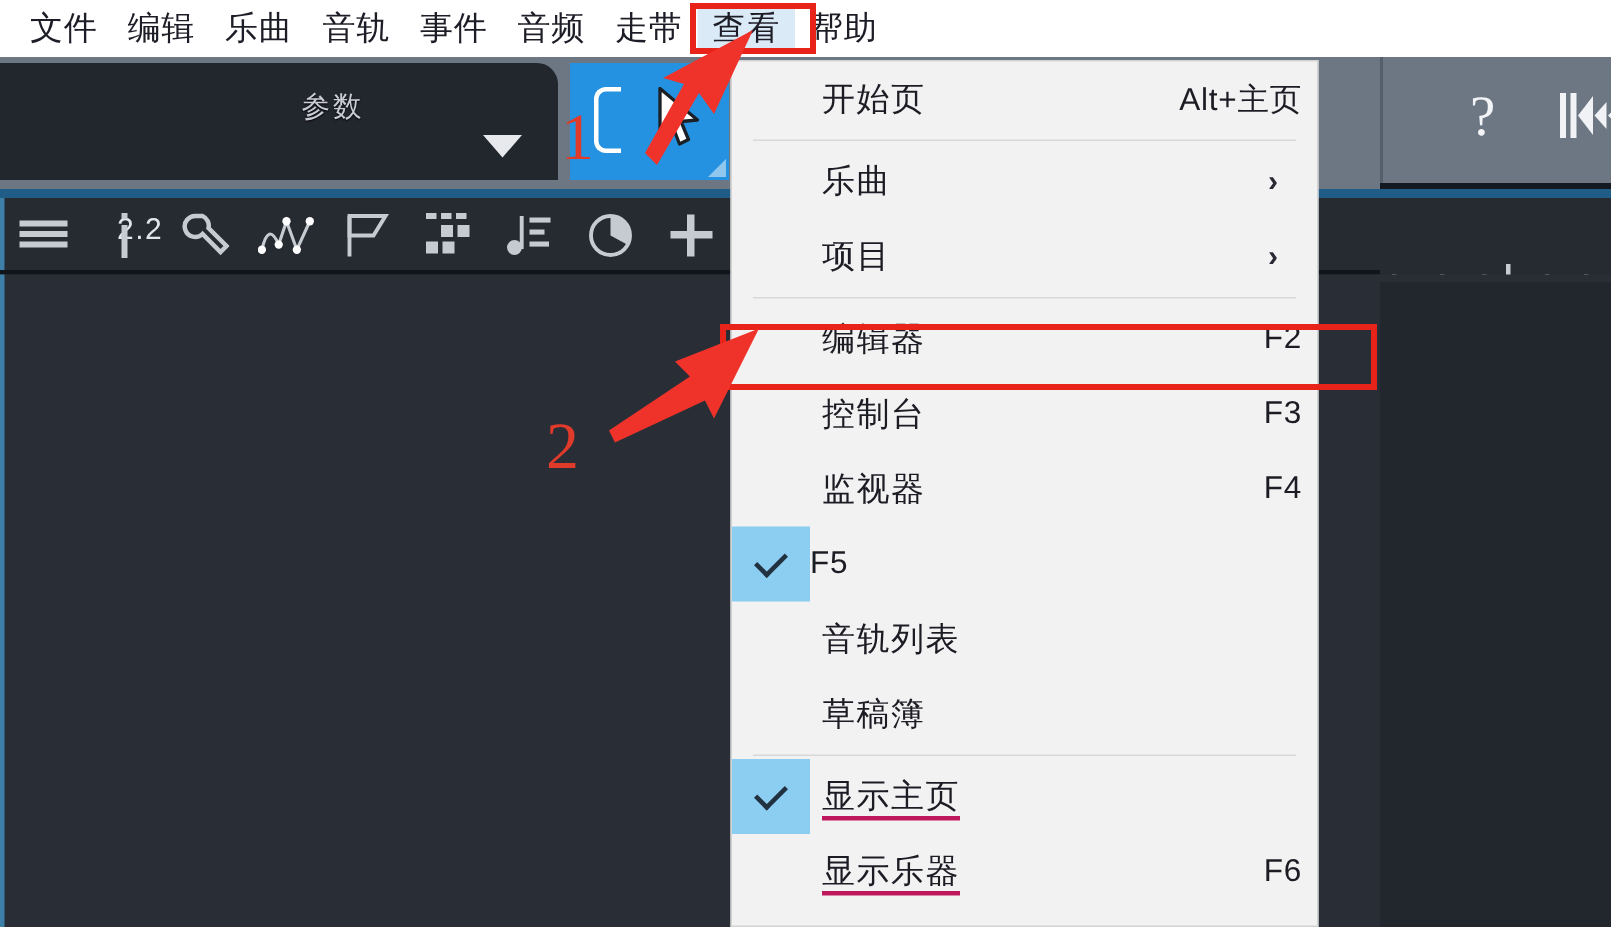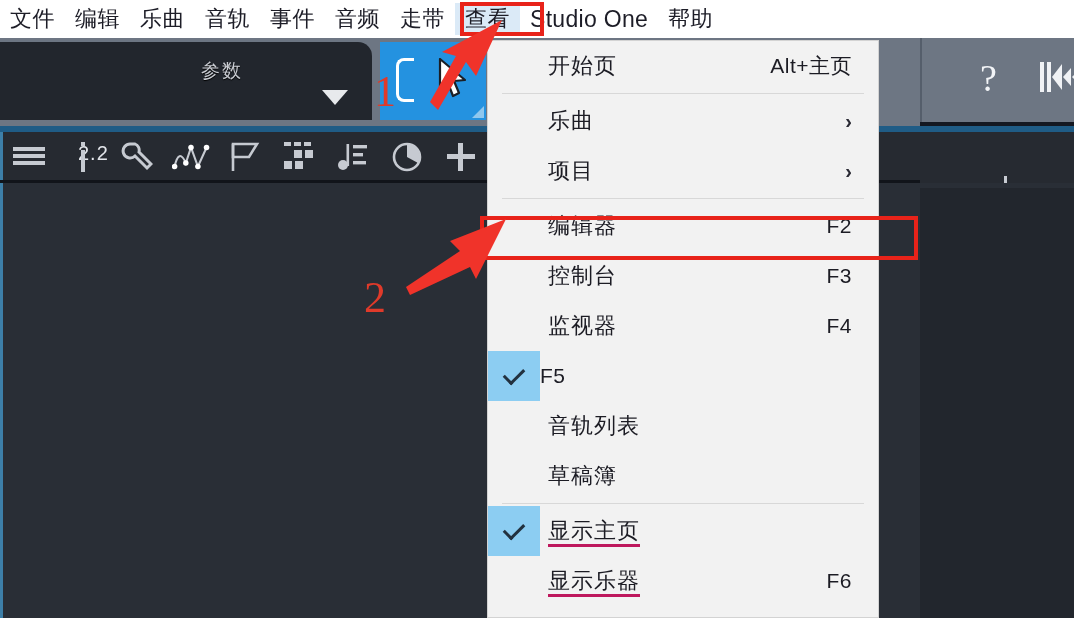--- a/index.html
+++ b/index.html
@@ -20,20 +20,21 @@
 
   
   .menubar {
     position: absolute;
     left: 0; top: 0;
     width: 1074px;
     height: 38px;
     background: #ffffff;
     display: flex;
     align-items: center;
+    padding-left: 10px;
     box-sizing: border-box;
   }
   .menubar-item {
     font-size: 22px;
     color: #1d1d27;
     padding: 1px 10px;
     line-height: 30px;
     white-space: nowrap;
     letter-spacing: 0.5px;
   }
@@ -292,21 +293,21 @@
   .menu-text {
     font-size: 22px;
     color: #1c1c24;
     letter-spacing: 1px;
     flex: 1;
     padding-left: 8px;
   }
   .menu-accel {
     font-size: 21px;
     color: #1c1c24;
-    padding-right: 26px;
+    padding-right: 10px;
     white-space: nowrap;
     letter-spacing: 0.5px;
   }
   .menu-sub-arrow {
     padding-right: 26px;
     font-size: 20px;
     color: #2a2a34;
     font-weight: bold;
   }
   .menu-sep {
@@ -472,21 +473,20 @@
 
   <div class="menubar">
     <div class="menubar-item">文件</div>
     <div class="menubar-item">编辑</div>
     <div class="menubar-item">乐曲</div>
     <div class="menubar-item">音轨</div>
     <div class="menubar-item">事件</div>
     <div class="menubar-item">音频</div>
     <div class="menubar-item">走带</div>
     <div class="menubar-item active">查看</div>
-    <div class="menubar-item latin">Studio One</div>
     <div class="menubar-item">帮助</div>
   </div>
 
   <div class="dropdown">
 
     <div class="menu-row">
       <div class="menu-check"></div>
       <div class="menu-text"><span>开始页</span></div>
       <div class="menu-accel">Alt+主页</div>
     </div>

